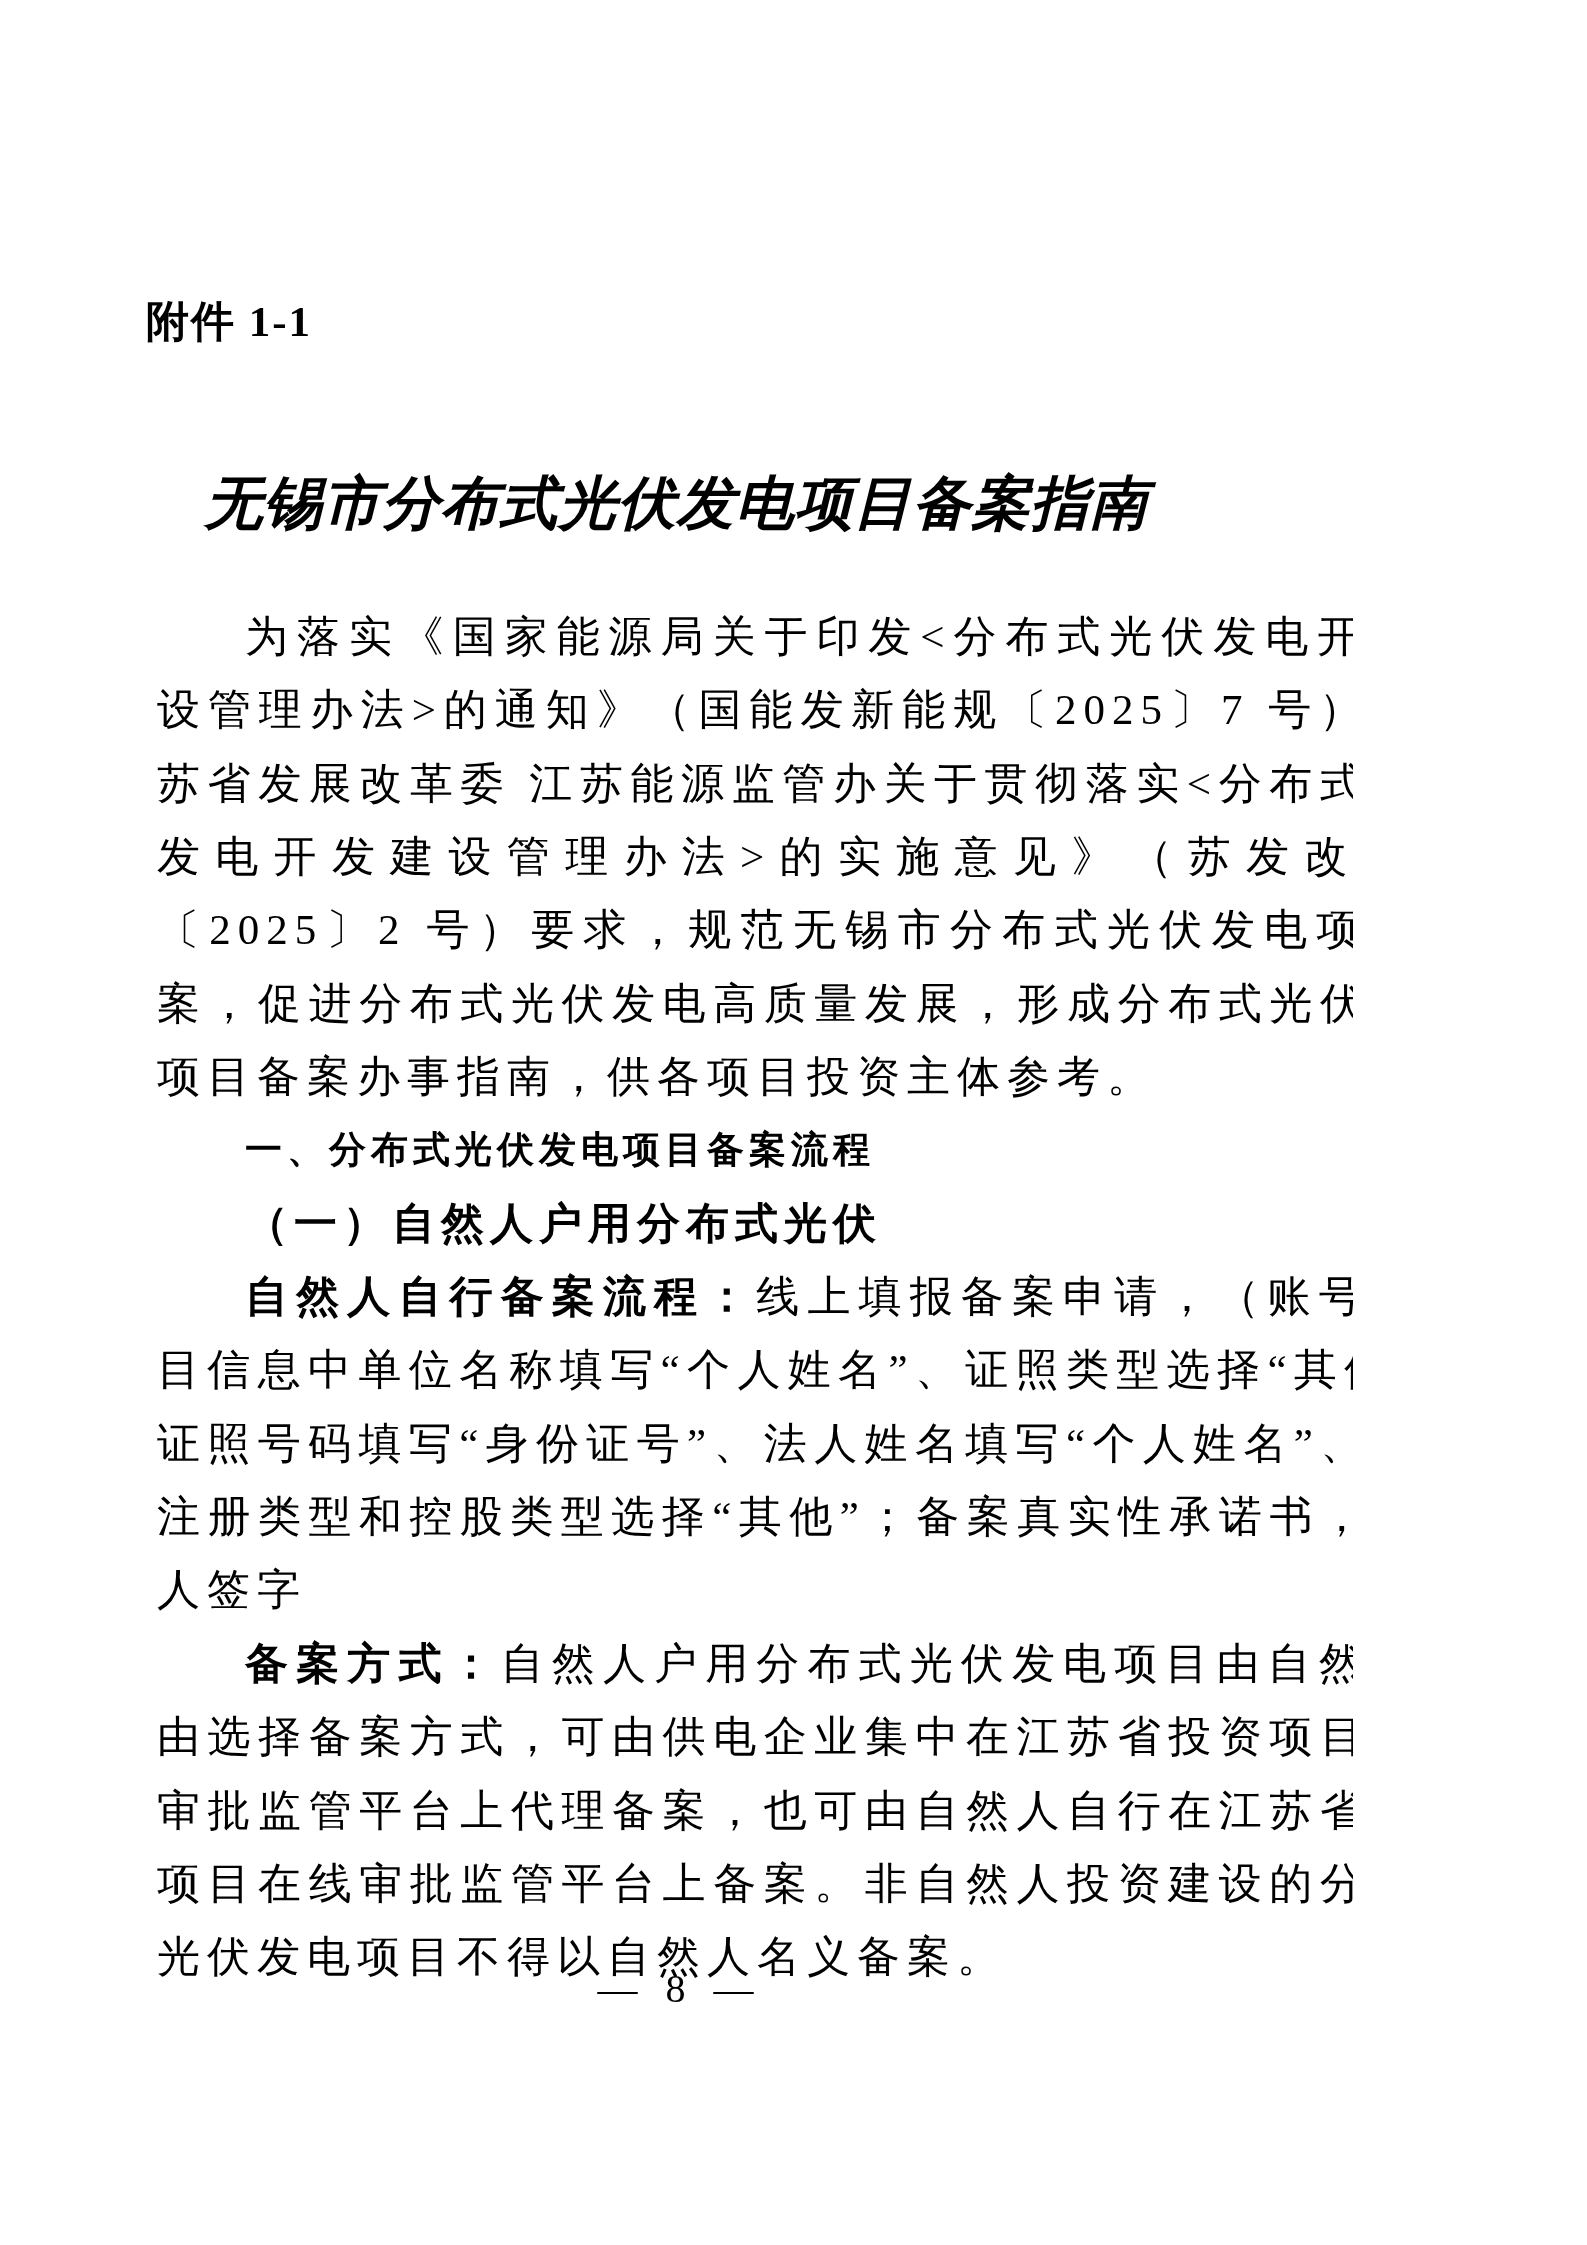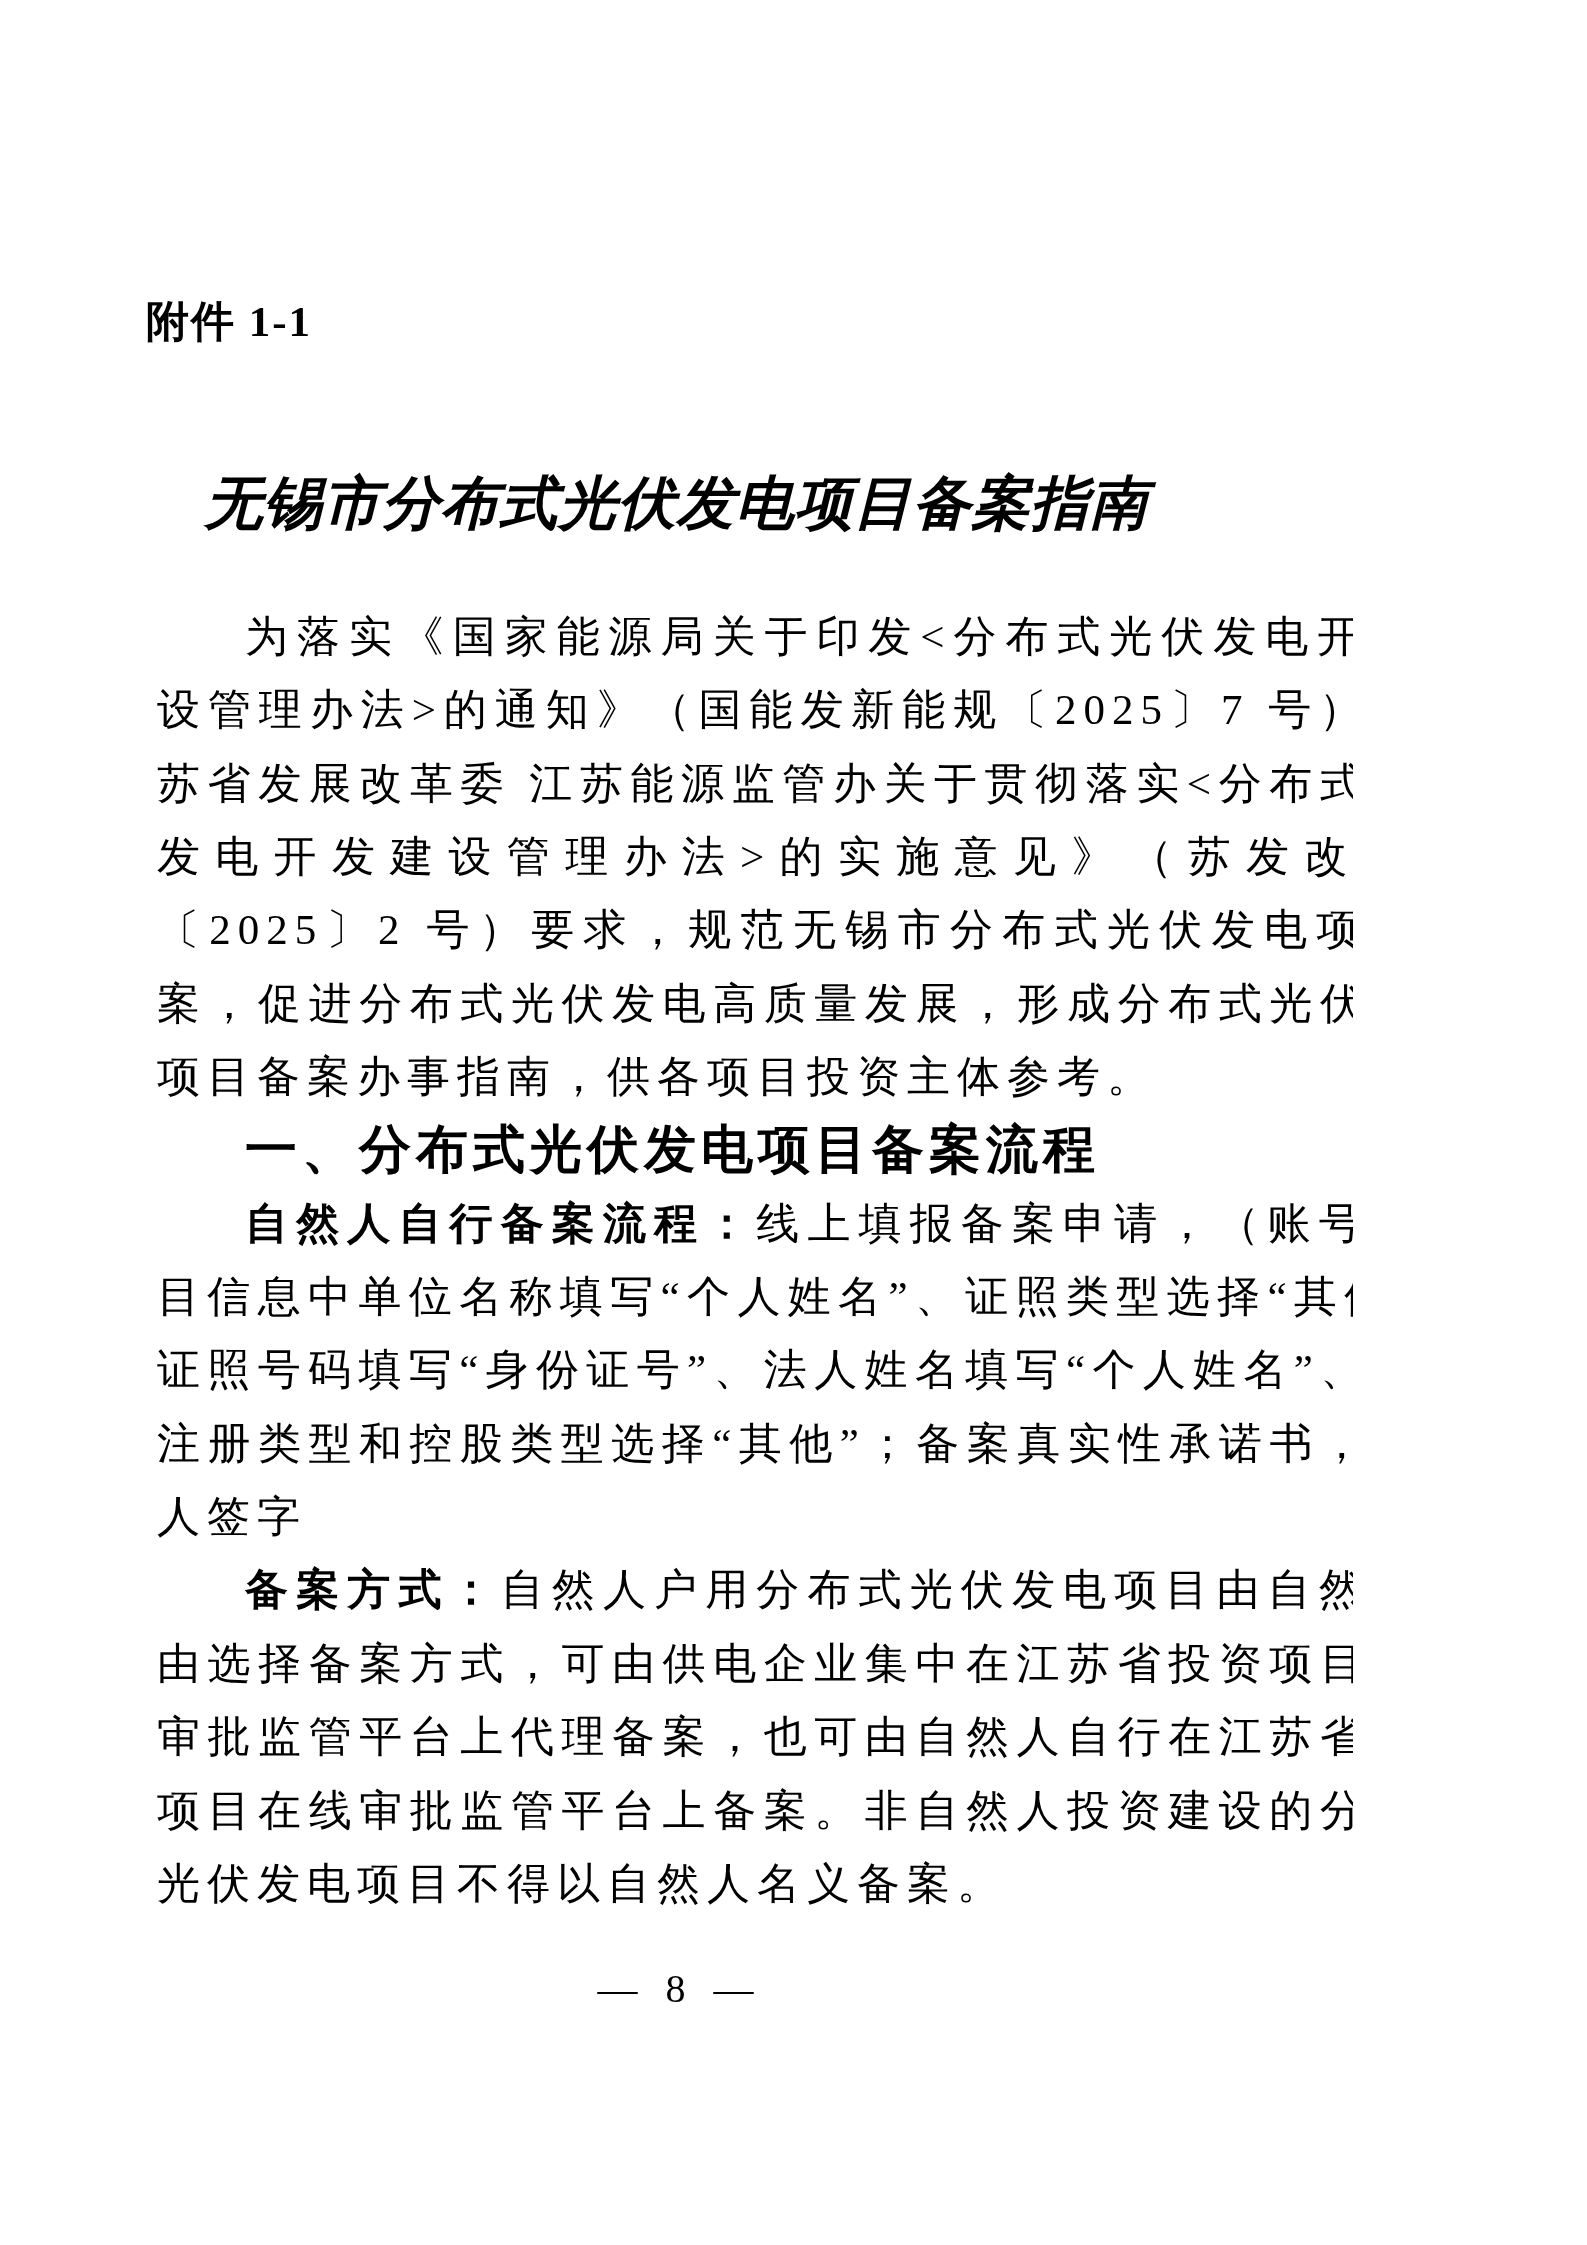--- a/index.html
+++ b/index.html
@@ -48,21 +48,21 @@
     letter-spacing: 7px;
     text-align: justify;
     text-justify: inter-character;
   }
   .content p {
     margin: 0;
     text-indent: 88px;
   }
   .section-heading {
     margin: 0;
-    font-size: 52px;
+    font-size: 37px;
     line-height: 73.35px;
     text-indent: 88px;
     font-weight: 700;
     letter-spacing: 5px;
     font-family: "Liberation Sans", "DejaVu Sans", sans-serif;
   }
   .subsection-heading {
     margin: 0;
     font-size: 43px;
     line-height: 73.35px;
@@ -94,20 +94,21 @@
   <div class="attachment-label">附件 1-1</div>
 
   <h1 class="doc-title">无锡市分布式光伏发电项目备案指南</h1>
 
   <div class="content">
 
     <p>为落实《国家能源局关于印发&lt;分布式光伏发电开发建设管理办法&gt;的通知》（国能发新能规〔2025〕7 号）《江苏省发展改革委 江苏能源监管办关于贯彻落实&lt;分布式光伏发电开发建设管理办法&gt;的实施意见》（苏发改规发〔2025〕2 号）要求，规范无锡市分布式光伏发电项目备案，促进分布式光伏发电高质量发展，形成分布式光伏发电项目备案办事指南，供各项目投资主体参考。</p>
 
     <h2 class="section-heading">一、分布式光伏发电项目备案流程</h2>
 
+    <h3 class="subsection-heading">（一）自然人户用分布式光伏</h3>
 
     <p><span class="para-lead">自然人自行备案流程：</span><span>线上填报备案申请，（账号和项目信息中单位名称填写“个人姓名”、证照类型选择“其他”、证照号码填写“身份证号”、法人姓名填写“个人姓名”、登记注册类型和控股类型选择“其他”；备案真实性承诺书，自然人签字</span></p>
 
     <p><span class="para-lead">备案方式：</span><span>自然人户用分布式光伏发电项目由自然人自由选择备案方式，可由供电企业集中在江苏省投资项目在线审批监管平台上代理备案，也可由自然人自行在江苏省投资项目在线审批监管平台上备案。非自然人投资建设的分布式光伏发电项目不得以自然人名义备案。</span></p>
 
   </div>
 
   <div class="page-footer">— 8 —</div>
 
 </div>

